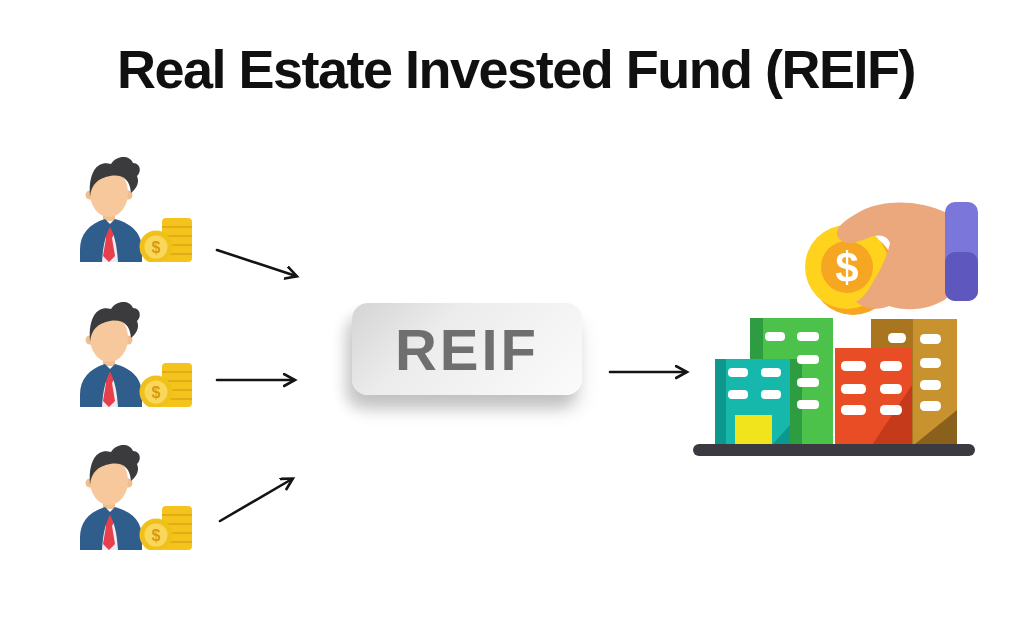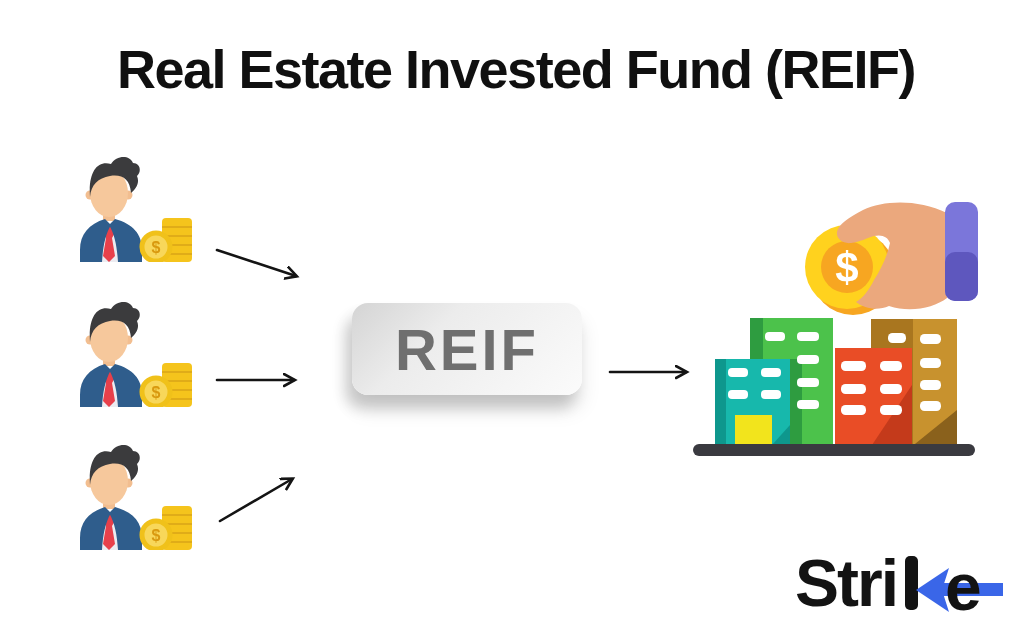--- a/index.html
+++ b/index.html
@@ -126,23 +126,14 @@
       <circle cx="159" cy="72" r="26" fill="#F7A621"></circle>
       <text x="159" y="87" text-anchor="middle" font-size="42" font-weight="800" fill="#ffffff">$</text>
       <path d="M259 18 C230 4, 196 5, 175 15 C161 22, 150 30, 149 37 C148 44, 155 49, 163 48
                C172 47, 179 43, 186 41 C194 39, 200 42, 202 48 C199 62, 193 74, 186 85
                C181 95, 175 103, 168 107 C177 114, 190 116, 201 111 C222 118, 246 113, 259 103 Z" fill="#EBA87D"></path>
       <rect x="257" y="7" width="33" height="99" rx="10" fill="#7B76DA"></rect>
       <rect x="257" y="57" width="33" height="49" rx="10" fill="#5E57BE"></rect>
     </g>
   </svg>
 
-  <div class="logo">
-    <span class="logo-text">Stri</span>
-    <svg class="logo-ke" width="112" height="74" viewBox="0 0 112 74">
-      <rect x="6" y="10" width="13" height="54" rx="5" fill="#131313"></rect>
-      <polygon points="17,44 50,22 43,44 50,66" fill="#3A66E8"></polygon>
-      <rect x="38" y="37" width="66" height="13" fill="#3A66E8"></rect>
-      <text class="logo-e" x="46" y="64" font-size="66" font-weight="800" fill="#131313">e</text>
-    </svg>
-  </div>
 
 </div>
 
 </body></html>

